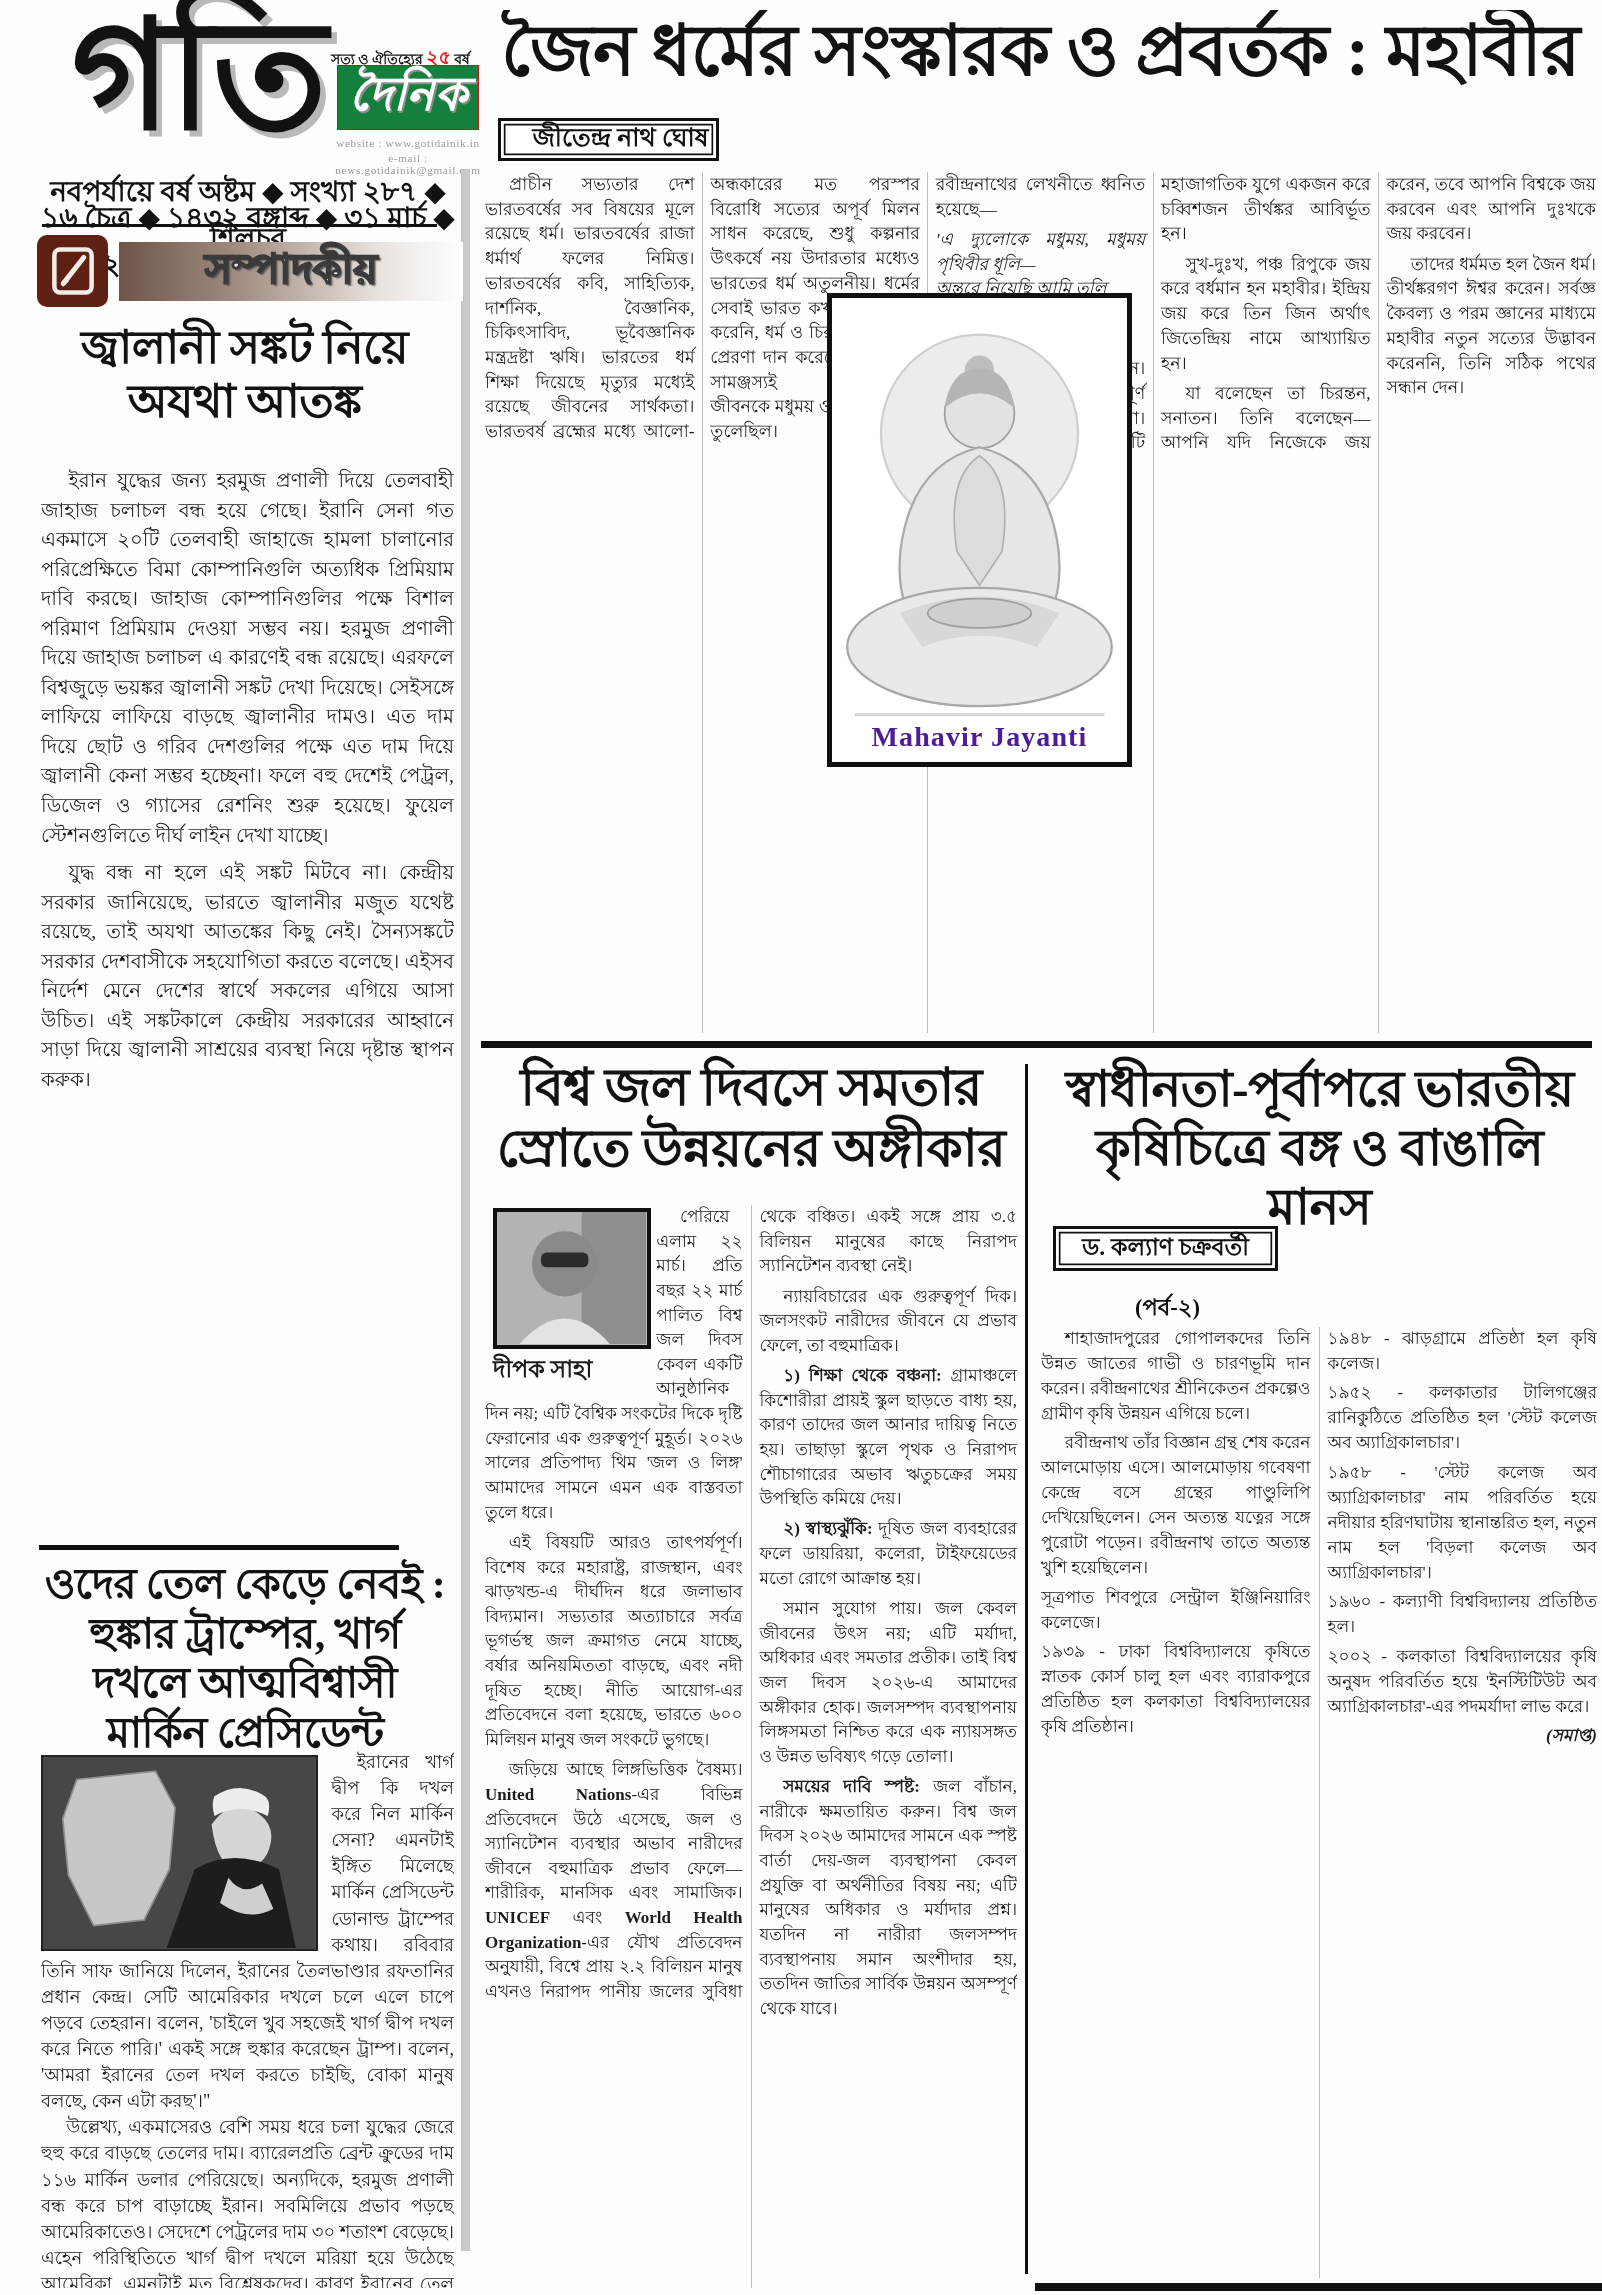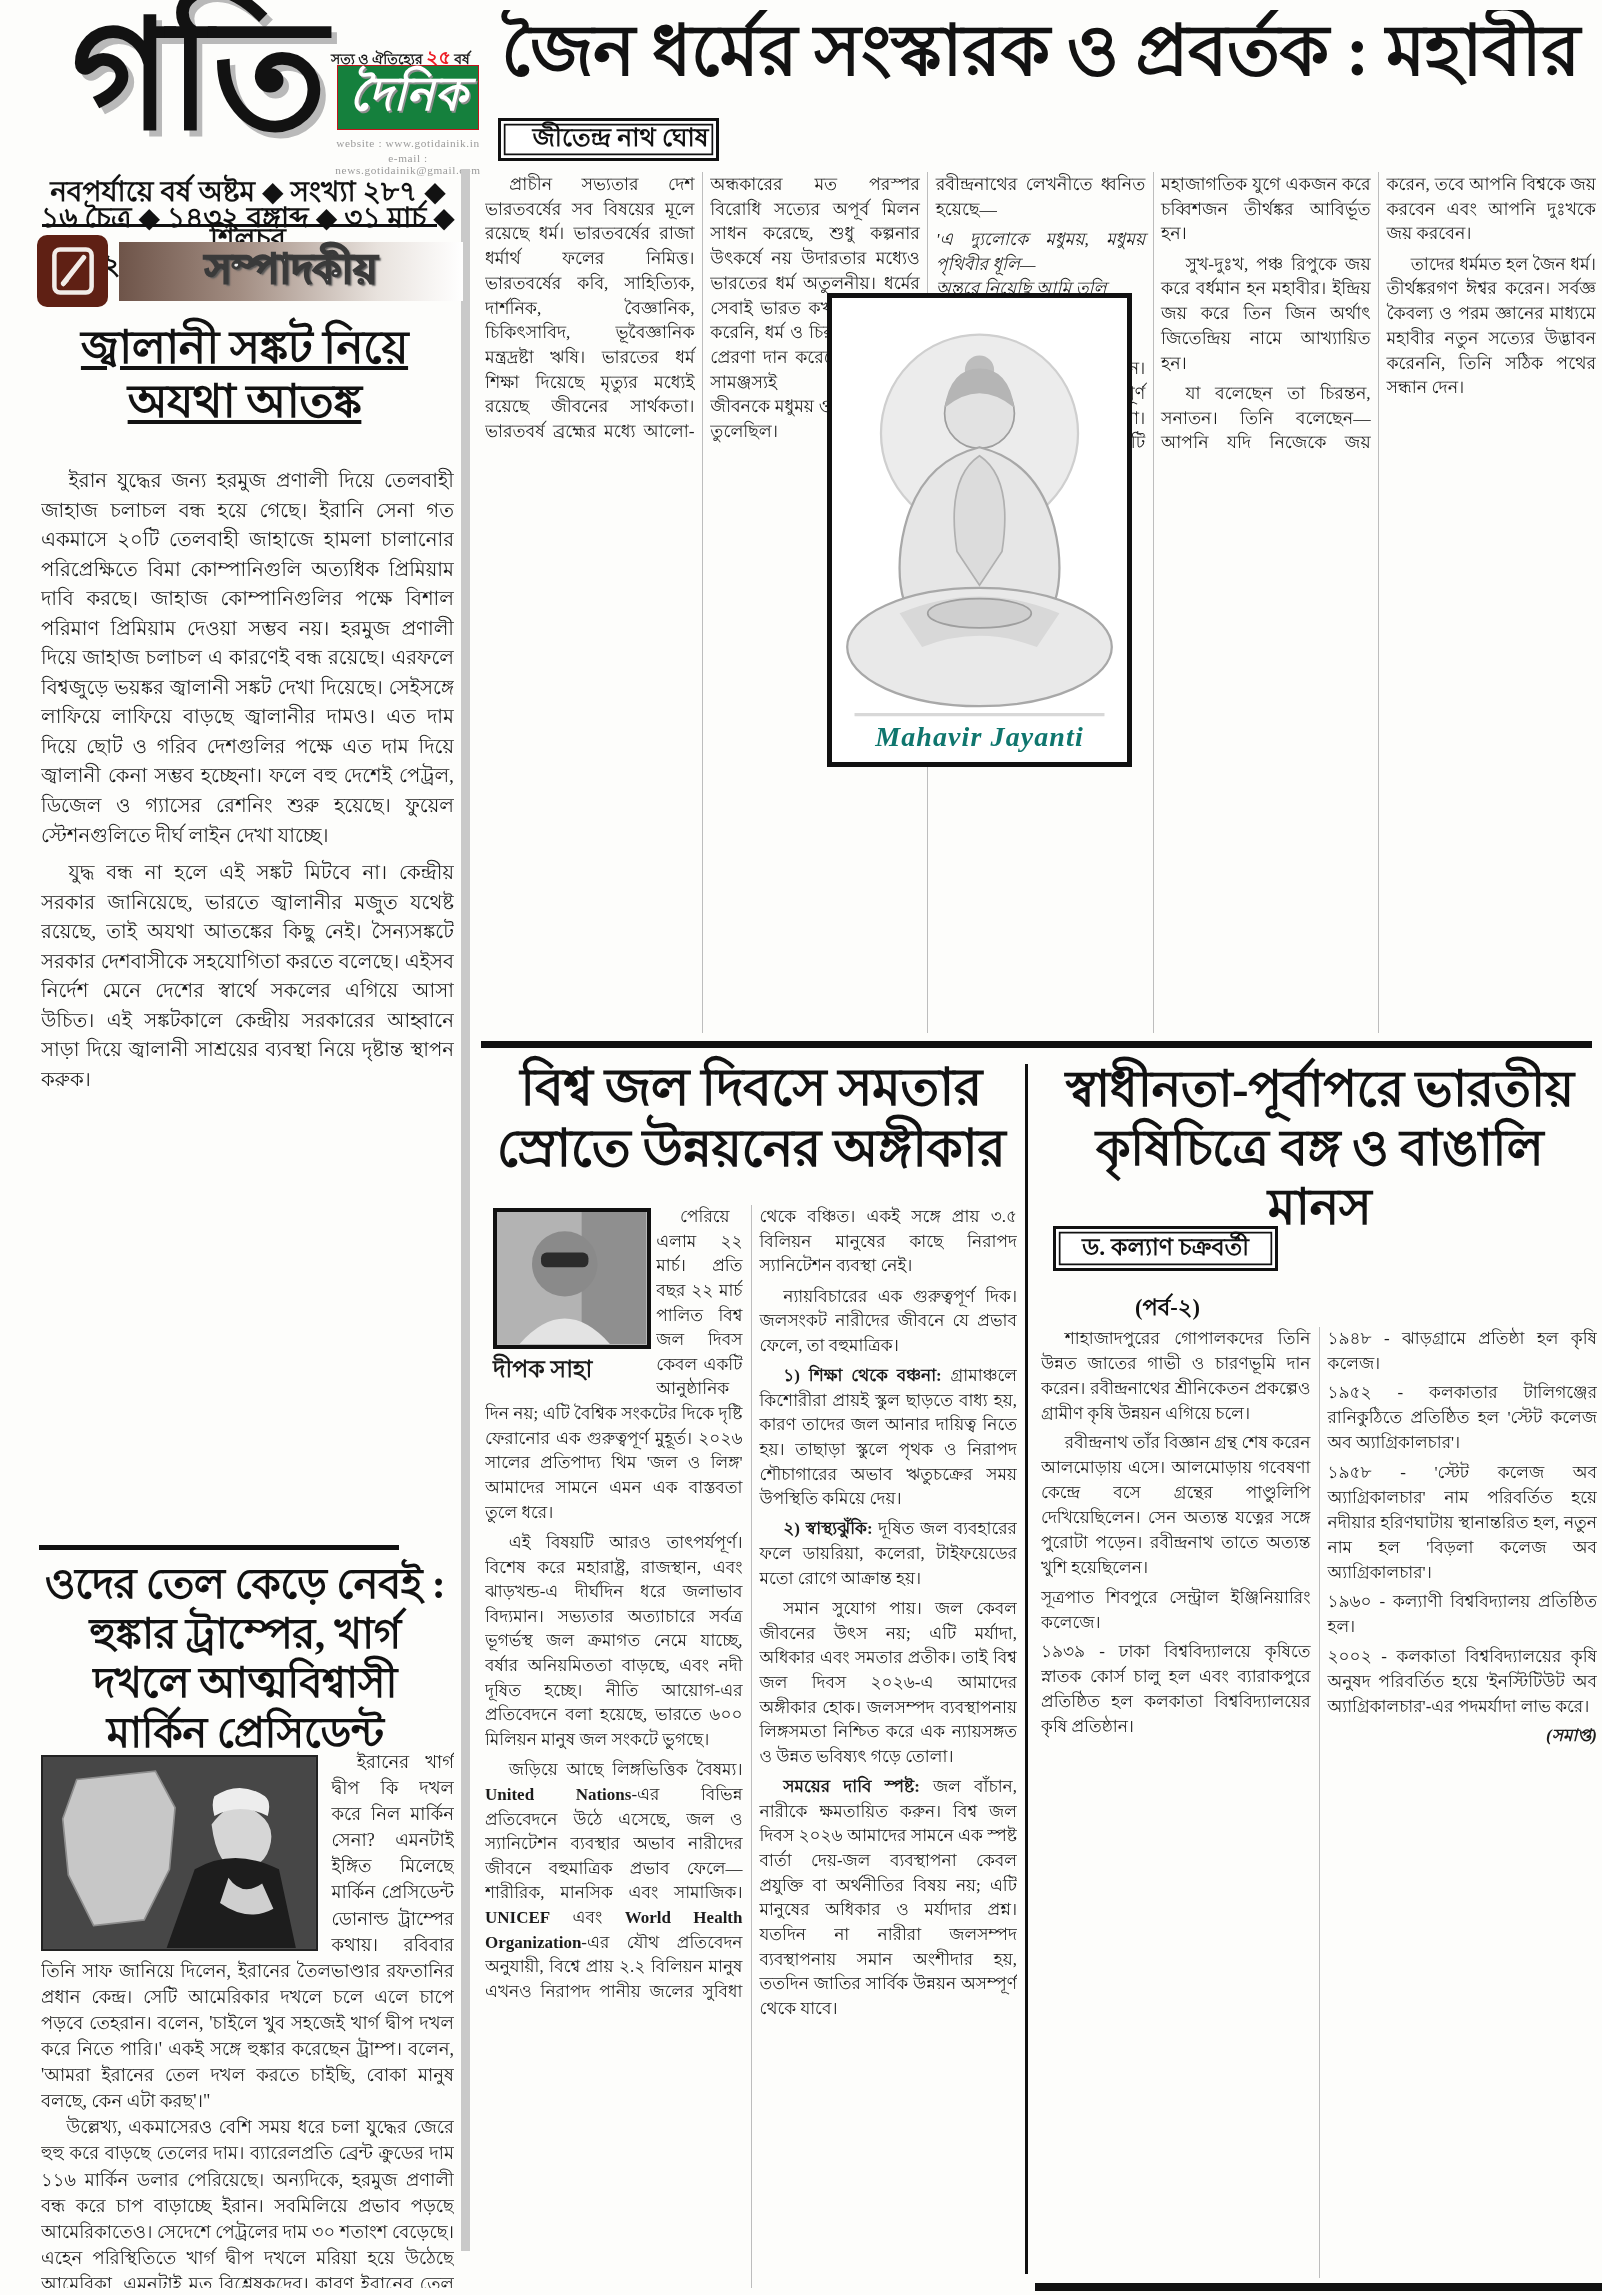--- a/index.html
+++ b/index.html
@@ -39,31 +39,31 @@
 
   
   .lead-headline { position:absolute; left:485px; top:10px; width:1111px; height:104px; font-size:71px; overflow:hidden; }
   .lead-byline { position:absolute; left:498px; top:118px; width:221px; height:43px; font-size:25px;padding-left:24px; }
   .lead-body { position:absolute; left:485px; top:172px; width:1111px; height:861px; font-size:17.4px; line-height:1.42;
                columns:5; column-gap:15.8px; column-rule:0.6px solid #bdbdbd; overflow:hidden; }
   .lead-body p { margin-bottom:5.6px; }
   .mahavir-fig { position:absolute; left:827px; top:293px; width:305px; height:474px; background:#fff; border:5px solid #111;
                  display:flex; flex-direction:column; align-items:center; justify-content:flex-end; overflow:hidden; }
   .mahavir-fig svg { position:absolute; top:0; left:0; }
-  .mahavir-cap { position:relative; color:#0f766e; font-size:28px; font-weight:900; font-style:italic; letter-spacing:1.1px; padding-bottom:9px; }
+  .mahavir-cap { position:relative; color:#4c1d95; font-size:28px; font-weight:900; letter-spacing:1.1px; padding-bottom:9px; }
 
   
   .edit-banner { position:absolute; left:37px; top:235px; width:419px; height:72px; }
   .edit-icon { position:absolute; left:0; top:0; width:71px; height:72px; background:#5f2014; border-radius:10px;
                display:flex; align-items:center; justify-content:center; }
   .edit-bar { position:absolute; left:82px; top:6.8px; width:344px; height:59px;
               background:linear-gradient(90deg,#6e5449 0%,#a28d82 35%,#e8e2dd 75%,#ffffff 100%);
               display:flex; align-items:center; justify-content:center; }
   .edit-bar span { font-size:41px; font-weight:900; color:#f2f2f2; -webkit-text-stroke:1.7px #3a3a3a; text-shadow:2.3px 2.3px 1.7px #555; }
-  .edit-headline { position:absolute; left:39px; top:321px; width:411px; font-size:46px;text-decoration:underline; }
+  .edit-headline { position:absolute; left:39px; top:321px; width:411px; font-size:46px; }
   .edit-body { position:absolute; left:41px; top:466px; width:413px; height:1072px; font-size:19.7px; line-height:1.5; overflow:hidden; }
   .edit-body p { margin-bottom:7.9px; }
 
   
   .trump-headline { position:absolute; left:39px; top:1560px; width:412px; font-size:42px; }
   .trump-body { position:absolute; left:41px; top:1749px; width:413px; height:539px; font-size:18px; line-height:1.45; overflow:hidden; }
   .trump-photo { float:left; width:277px; height:196px; margin:5.6px 13.5px 5.6px 0; border:2.3px solid #222; background:#4a4a4a; }
 
   
   .water-headline { position:absolute; left:485px; top:1057px; width:532px; font-size:52px; }

